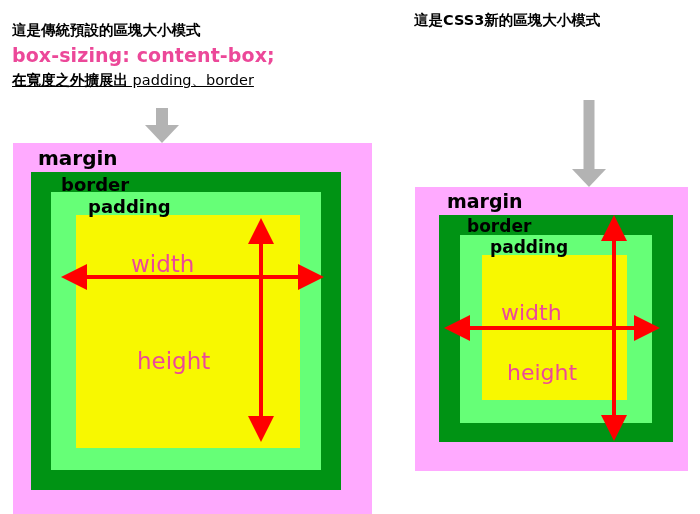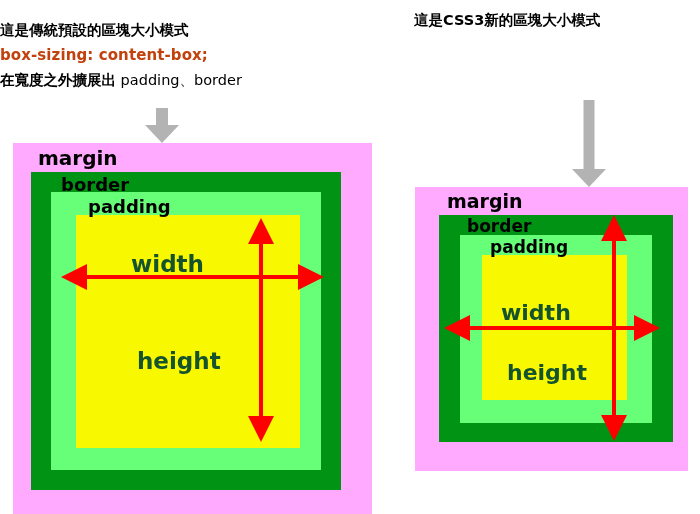--- a/index.html
+++ b/index.html
@@ -18,34 +18,35 @@
   
   .caption { position: absolute; white-space: nowrap; }
   .caption .line {
     display: block;
     color: #000000;
     font-size: 14.5px;
     font-weight: bold;
     line-height: 25px;
   }
   .caption .line.code {
-    color: #c2410c;
-    font-size: 15px;
+    color: #ec4899;
+    font-size: 19px;
     font-weight: bold;
     letter-spacing: 0.1px;
   }
   .caption .line.mixed {
     font-weight: bold;
+    text-decoration: underline;
   }
   .caption .line.mixed .plain {
     font-weight: normal;
     font-size: 14.5px;
   }
 
-  #caption-left  { left: 0; top: 18px; }
+  #caption-left  { left: 12px; top: 18px; }
   #caption-right { left: 414px; top: 8px; }
 
   
   .gray-arrow { position: absolute; }
   .gray-arrow .shaft {
     position: absolute;
     background: #b3b3b3;
     left: 50%;
     transform: translateX(-50%);
     top: 0;
@@ -106,22 +107,22 @@
     border-right: 13px solid transparent;
     border-bottom: 26px solid #ff0000;
   }
   .red-head.down {
     border-left: 13px solid transparent;
     border-right: 13px solid transparent;
     border-top: 26px solid #ff0000;
   }
   .dim-label {
     position: absolute;
-    color: #14532d;
-    font-weight: bold;
+    color: #ec4899;
+    font-weight: normal;
     white-space: nowrap;
     line-height: 1;
     text-align: center;
   }
 </style>
 </head>
 <body>
 
 <div class="caption" id="caption-left">
   <span class="line">這是傳統預設的區塊大小模式</span>

